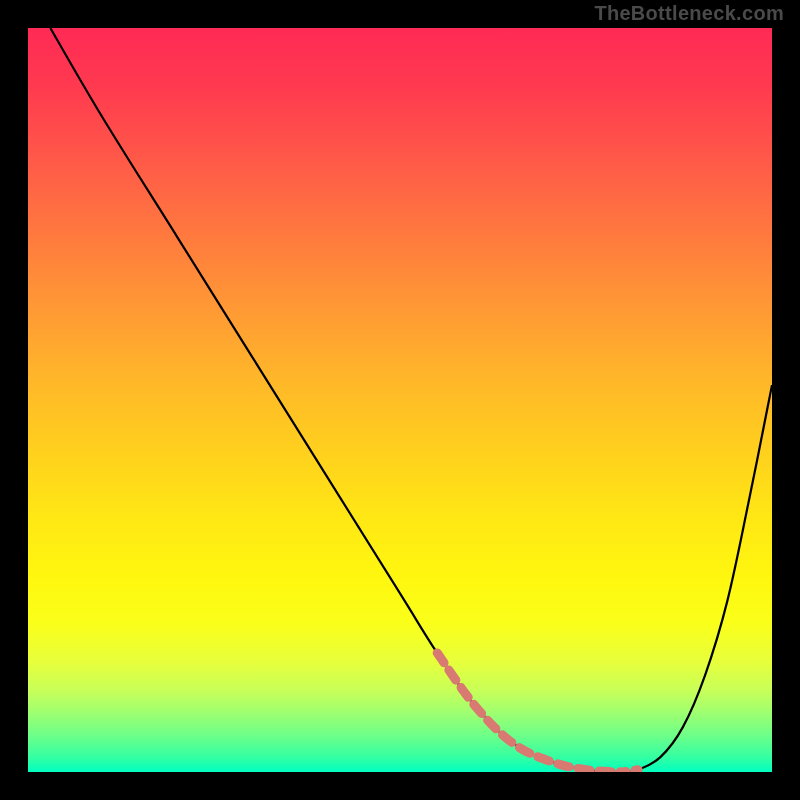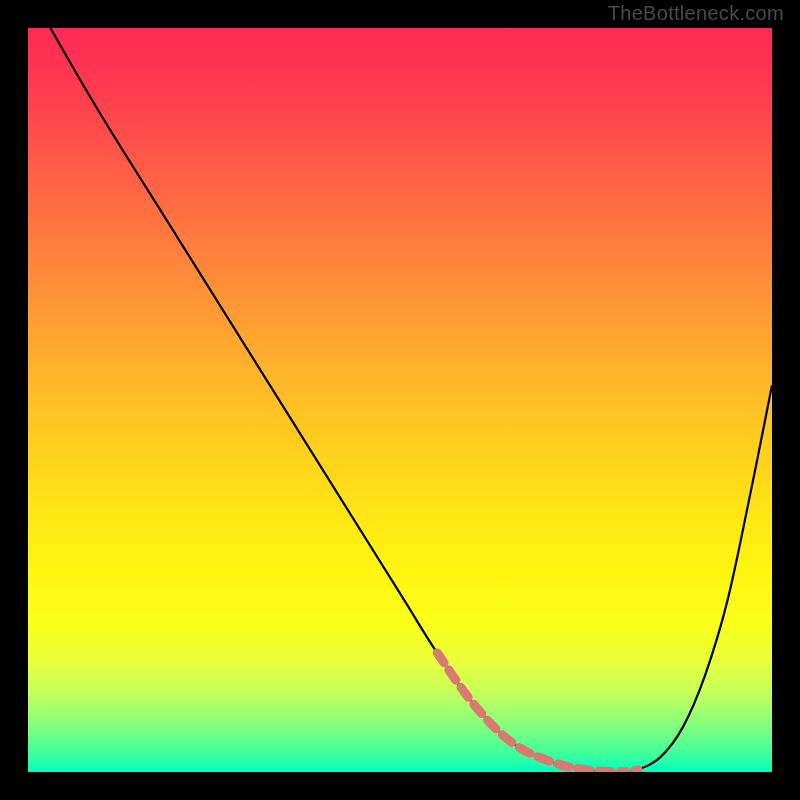--- a/index.html
+++ b/index.html
@@ -10,21 +10,21 @@
     position: relative;
     font-family: Arial, Helvetica, sans-serif;
     overflow: hidden;
   }
   .watermark {
     position: absolute;
     top: 2px;
     right: 16px;
     color: #4a4a4a;
     font-size: 20px;
-    font-weight: 400;
+    font-weight: 700;
     letter-spacing: 0.3px;
     z-index: 10;
   }
   .plot-area {
     position: absolute;
     left: 28px;
     top: 28px;
     width: 744px;
     height: 744px;
   }

